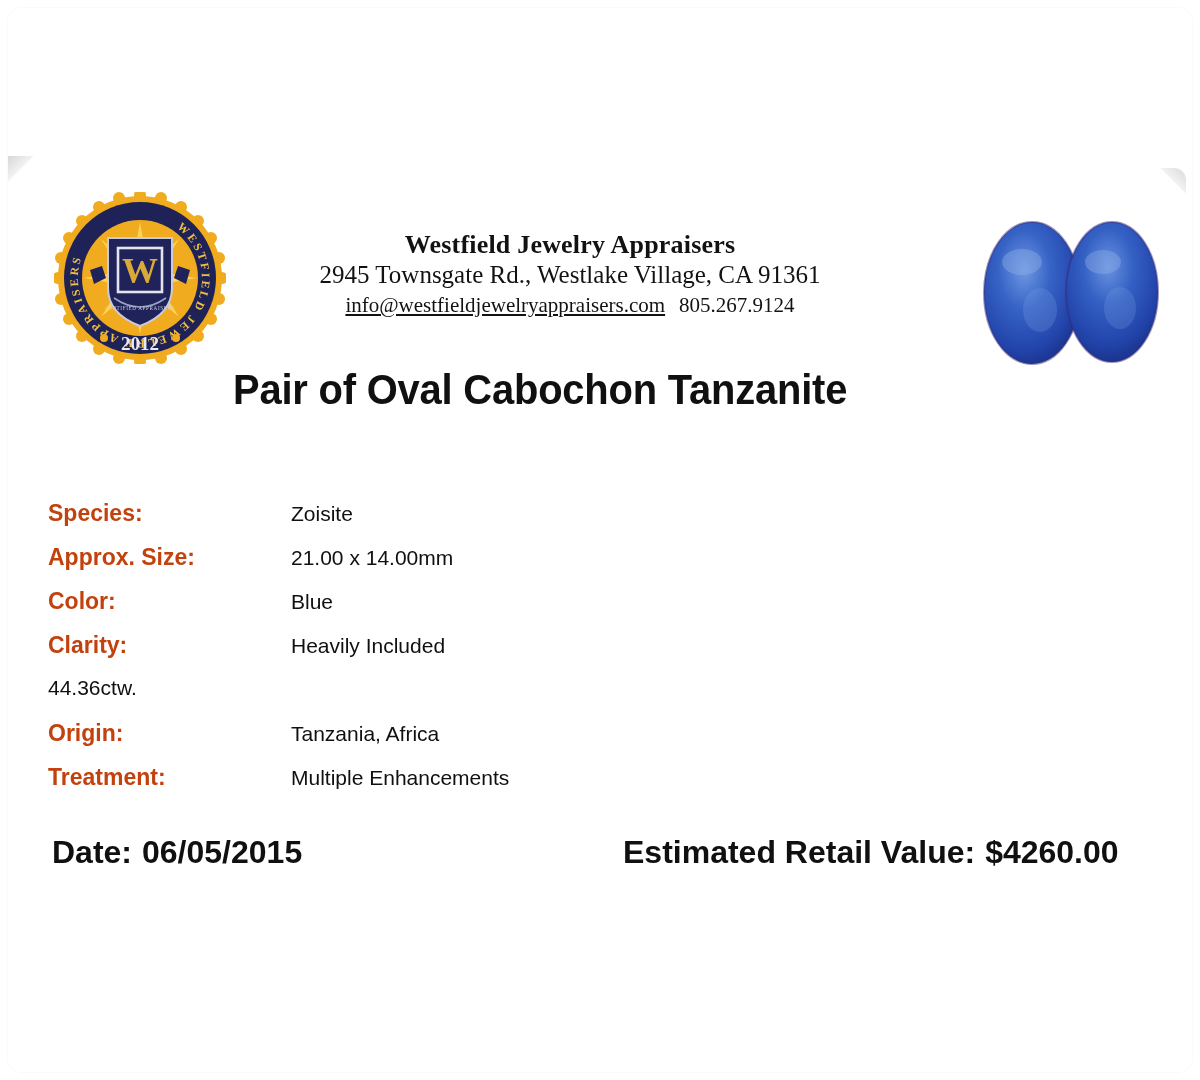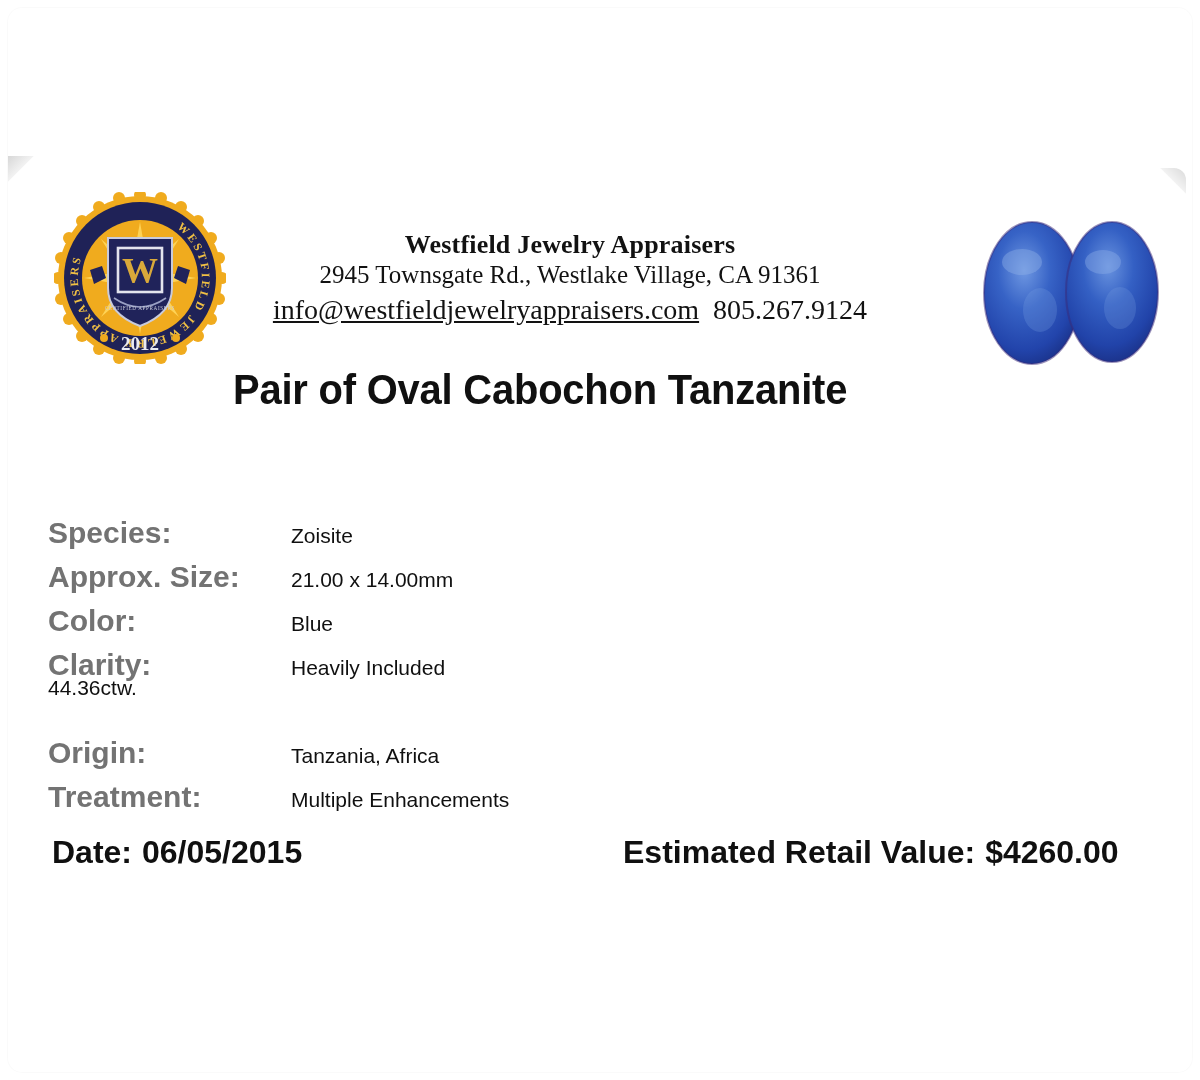--- a/index.html
+++ b/index.html
@@ -78,21 +78,21 @@
     letter-spacing: 0.2px;
     line-height: 1.12;
   }
   #company-address {
     font-size: 25px;
     line-height: 1.22;
     margin-top: 1px;
   }
   #contact-line {
     margin-top: 2px;
-    font-size: 28px;
+    font-size: 21px;
     line-height: 1.22;
     white-space: nowrap;
   }
   #company-email {
     text-decoration: underline;
     color: #121212;
   }
   #company-phone { margin-left: 14px; }
 
   
@@ -128,25 +128,24 @@
     width: 820px;
   }
   .spec-row {
     display: flex;
     align-items: baseline;
     height: 44px;
   }
   .spec-label {
     width: 243px;
     flex: 0 0 243px;
-    font-size: 30px;
+    font-size: 23px;
     font-weight: bold;
-    color: #737373;
-    white-space: nowrap;
-    margin-top: 16px;
+    color: #c2410c;
+    white-space: nowrap;
   }
   .spec-value {
     font-size: 21px;
     font-weight: normal;
     color: #101010;
     white-space: nowrap;
   }
 
   
   #footer {

